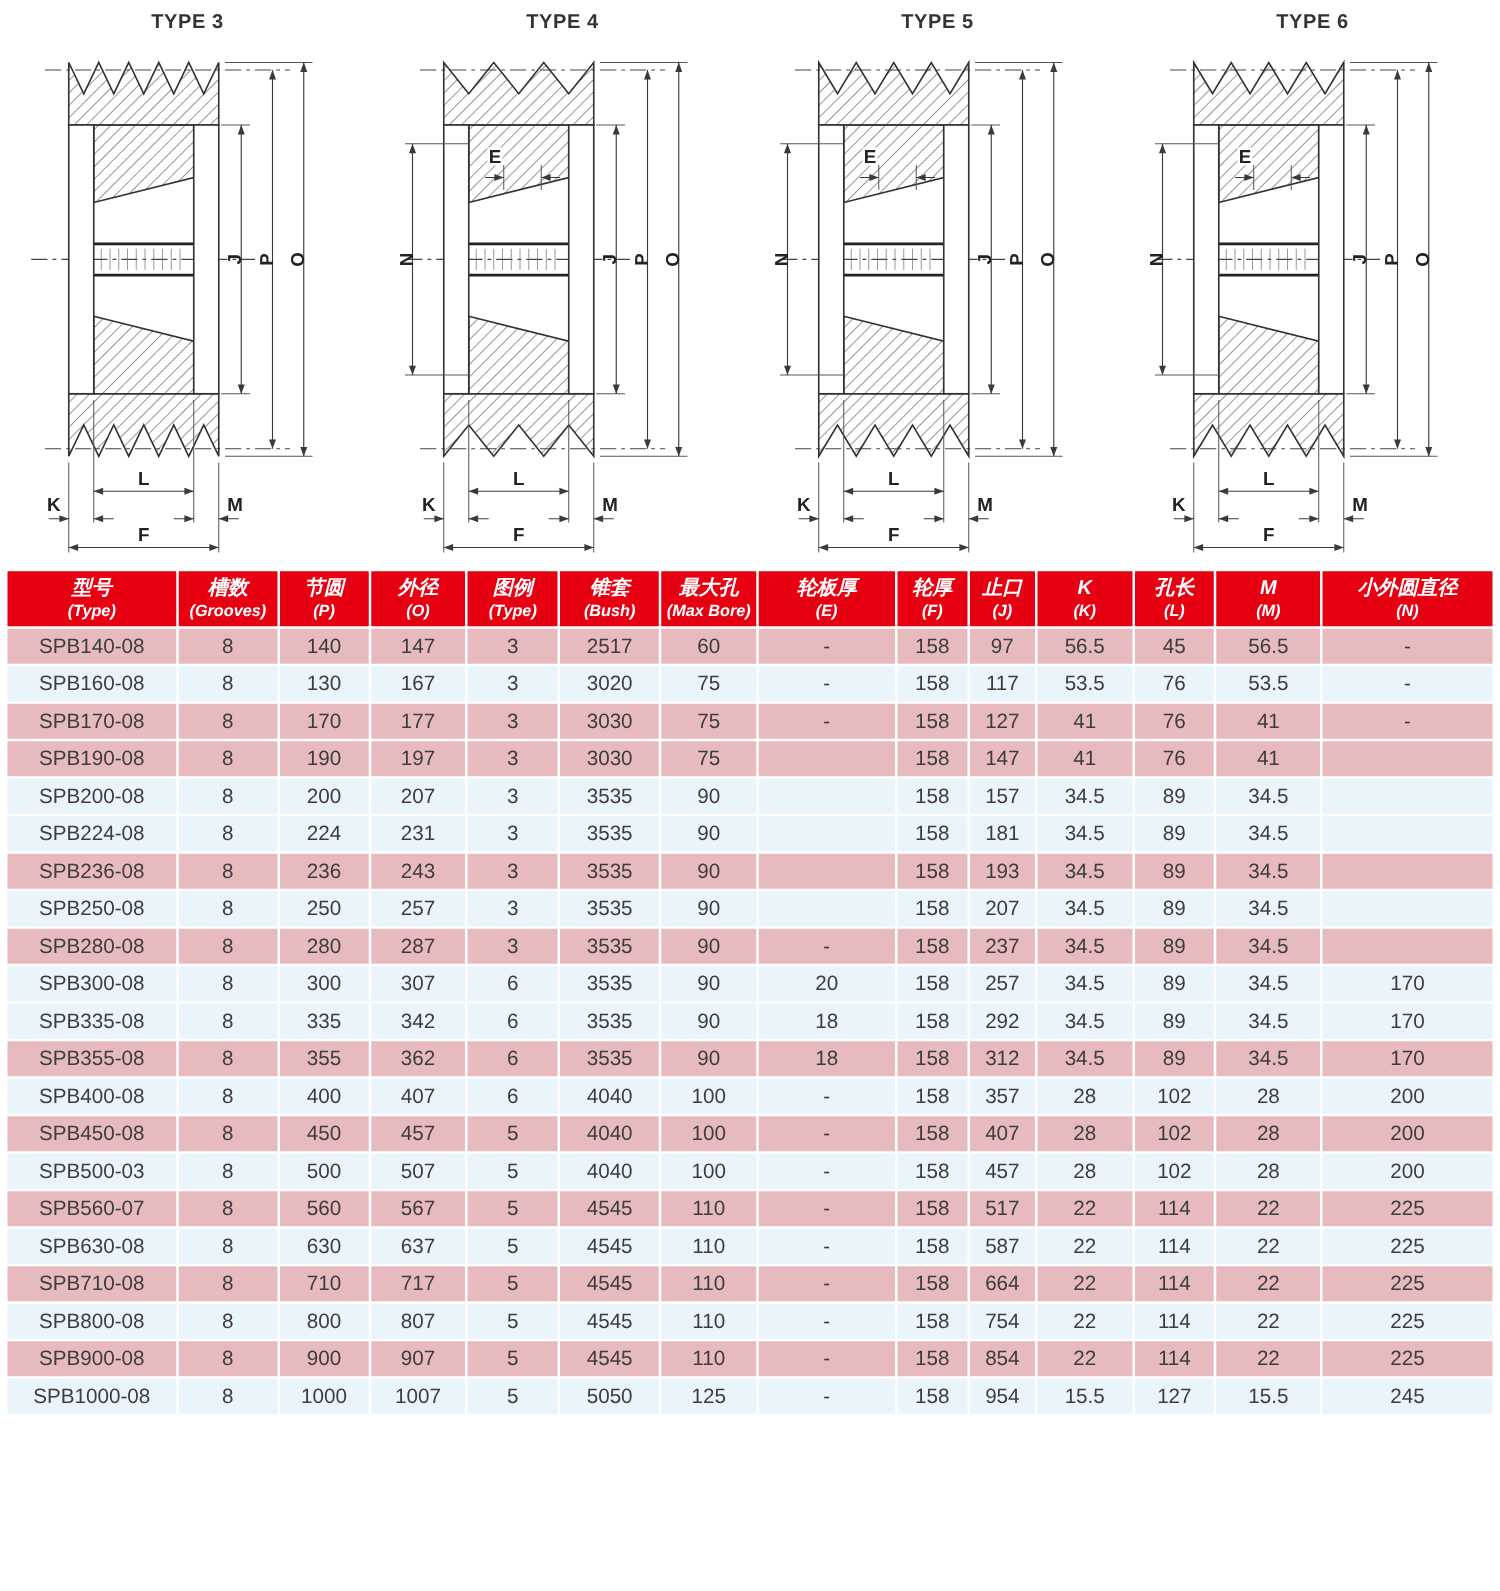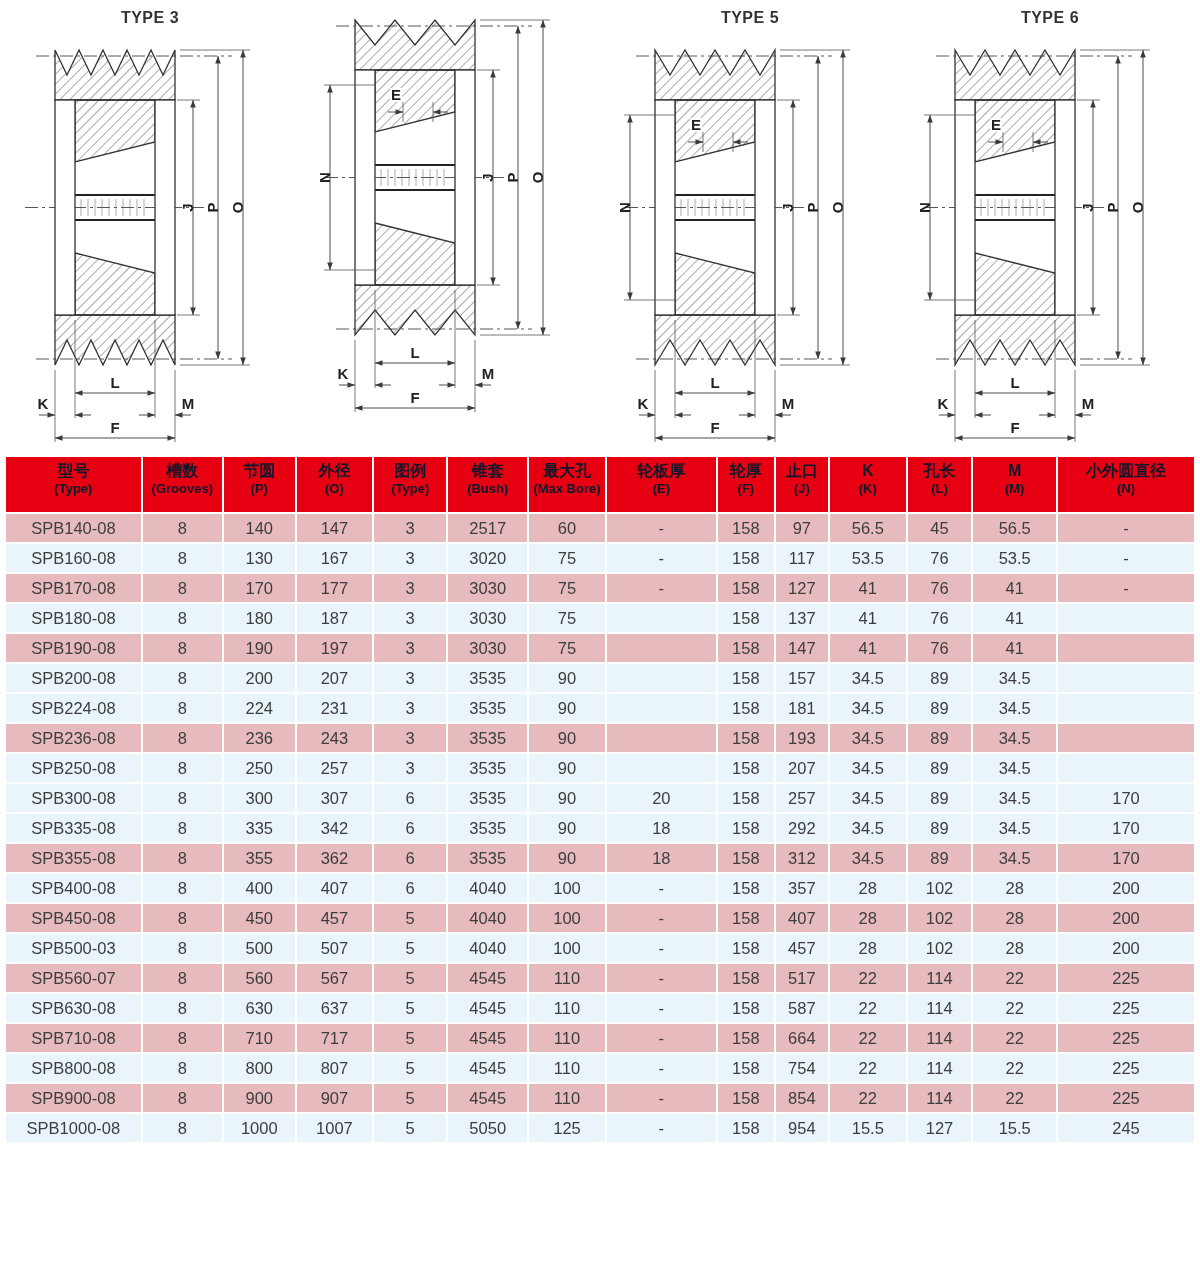--- a/index.html
+++ b/index.html
@@ -30,22 +30,22 @@
   svg .bold{stroke:#222;stroke-width:2.2;fill:none;}
   svg .ser{stroke:#666;stroke-width:.55;}
   svg .dl{font-size:15px;font-weight:bold;fill:#222;font-family:inherit;}
   svg .halo{paint-order:stroke;stroke:#fff;stroke-width:4px;}
 
   table.spec{
     border-collapse:separate;border-spacing:2px;
     width:1192px;margin:0 0 0 4px;table-layout:fixed;
   }
   table.spec th{
-    background:var(--header-red);color:#0f172a;padding:4px 1px 15px;
-    vertical-align:middle;font-weight:bold;
+    background:var(--header-red);color:#ffffff;padding:4px 1px 4px;
+    vertical-align:middle;font-weight:bold;font-style:italic;
   }
   .h-zh{font-size:16px;line-height:1.25;}
   .h-en{font-size:13px;line-height:1.2;font-weight:bold;}
   table.spec td{
     text-align:center;font-size:16.5px;color:var(--text-dark);
     height:28px;padding:0;line-height:28px;
     white-space:nowrap;overflow:hidden;
   }
   tr.pink td{background:var(--row-pink);}
   tr.blue td{background:var(--row-blue);}
@@ -119,20 +119,21 @@
           <polygon points="175 385 182.5 382.2 182.5 387.8" fill="#3a3a3a"></polygon>
           <text class="dl" x="188" y="379" text-anchor="middle">M</text>
           <line x1="55" y1="408" x2="175" y2="408" class="dim"></line>
           <polygon points="55 408 62.5 405.2 62.5 410.8" fill="#3a3a3a"></polygon>
           <polygon points="175 408 167.5 405.2 167.5 410.8" fill="#3a3a3a"></polygon>
           <text class="dl" x="115" y="403" text-anchor="middle">F</text>
         </svg>
       </div>
   </div>
   <div class="panel">
+    <div class="diagram-title">TYPE 4</div>
     <div id="diag1">
         <svg width="300" height="425" viewBox="0 0 300 425">
           <defs>
             <pattern id="h1" width="7" height="7" patternUnits="userSpaceOnUse" patternTransform="rotate(45)">
        <line x1="0" y1="0" x2="0" y2="7" stroke="#555" stroke-width="1"></line>
             </pattern>
           </defs>
           <line x1="36" y1="26" x2="232" y2="26" class="cl"></line>
           <line x1="36" y1="329" x2="232" y2="329" class="cl"></line>
           <line x1="25" y1="177.5" x2="204" y2="177.5" class="cl"></line>
@@ -497,36 +498,20 @@
         <td>3030</td>
         <td>75</td>
         <td>-</td>
         <td>158</td>
         <td>127</td>
         <td>41</td>
         <td>76</td>
         <td>41</td>
         <td>-</td>
       </tr>
-      <tr class="blue">
-        <td>SPB180-08</td>
-        <td>8</td>
-        <td>180</td>
-        <td>187</td>
-        <td>3</td>
-        <td>3030</td>
-        <td>75</td>
-        <td></td>
-        <td>158</td>
-        <td>137</td>
-        <td>41</td>
-        <td>76</td>
-        <td>41</td>
-        <td></td>
-      </tr>
       <tr class="pink">
         <td>SPB190-08</td>
         <td>8</td>
         <td>190</td>
         <td>197</td>
         <td>3</td>
         <td>3030</td>
         <td>75</td>
         <td></td>
         <td>158</td>
@@ -588,20 +573,36 @@
         <td>SPB250-08</td>
         <td>8</td>
         <td>250</td>
         <td>257</td>
         <td>3</td>
         <td>3535</td>
         <td>90</td>
         <td></td>
         <td>158</td>
         <td>207</td>
+        <td>34.5</td>
+        <td>89</td>
+        <td>34.5</td>
+        <td></td>
+      </tr>
+      <tr class="pink">
+        <td>SPB280-08</td>
+        <td>8</td>
+        <td>280</td>
+        <td>287</td>
+        <td>3</td>
+        <td>3535</td>
+        <td>90</td>
+        <td>-</td>
+        <td>158</td>
+        <td>237</td>
         <td>34.5</td>
         <td>89</td>
         <td>34.5</td>
         <td></td>
       </tr>
       <tr class="blue">
         <td>SPB300-08</td>
         <td>8</td>
         <td>300</td>
         <td>307</td>

